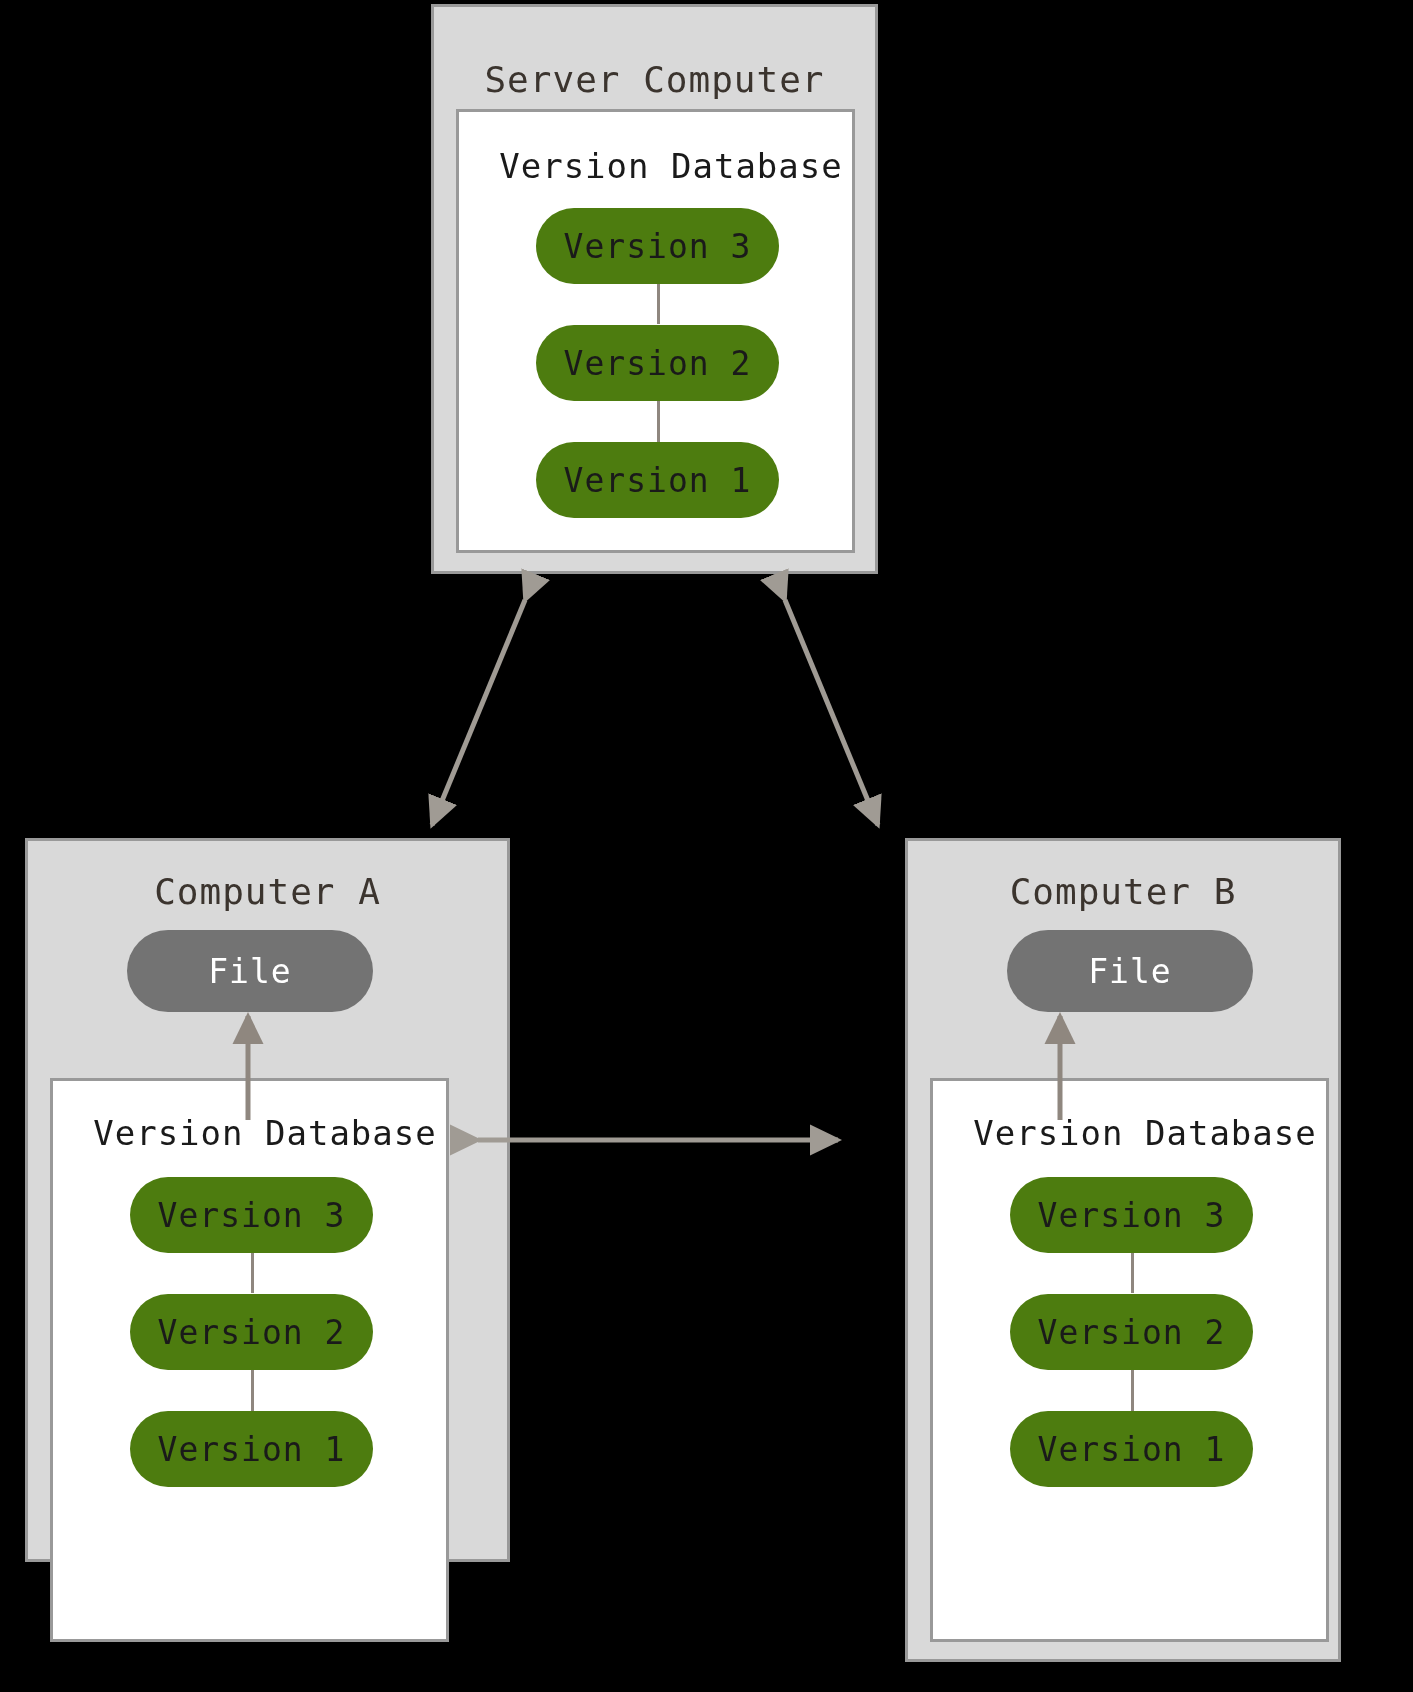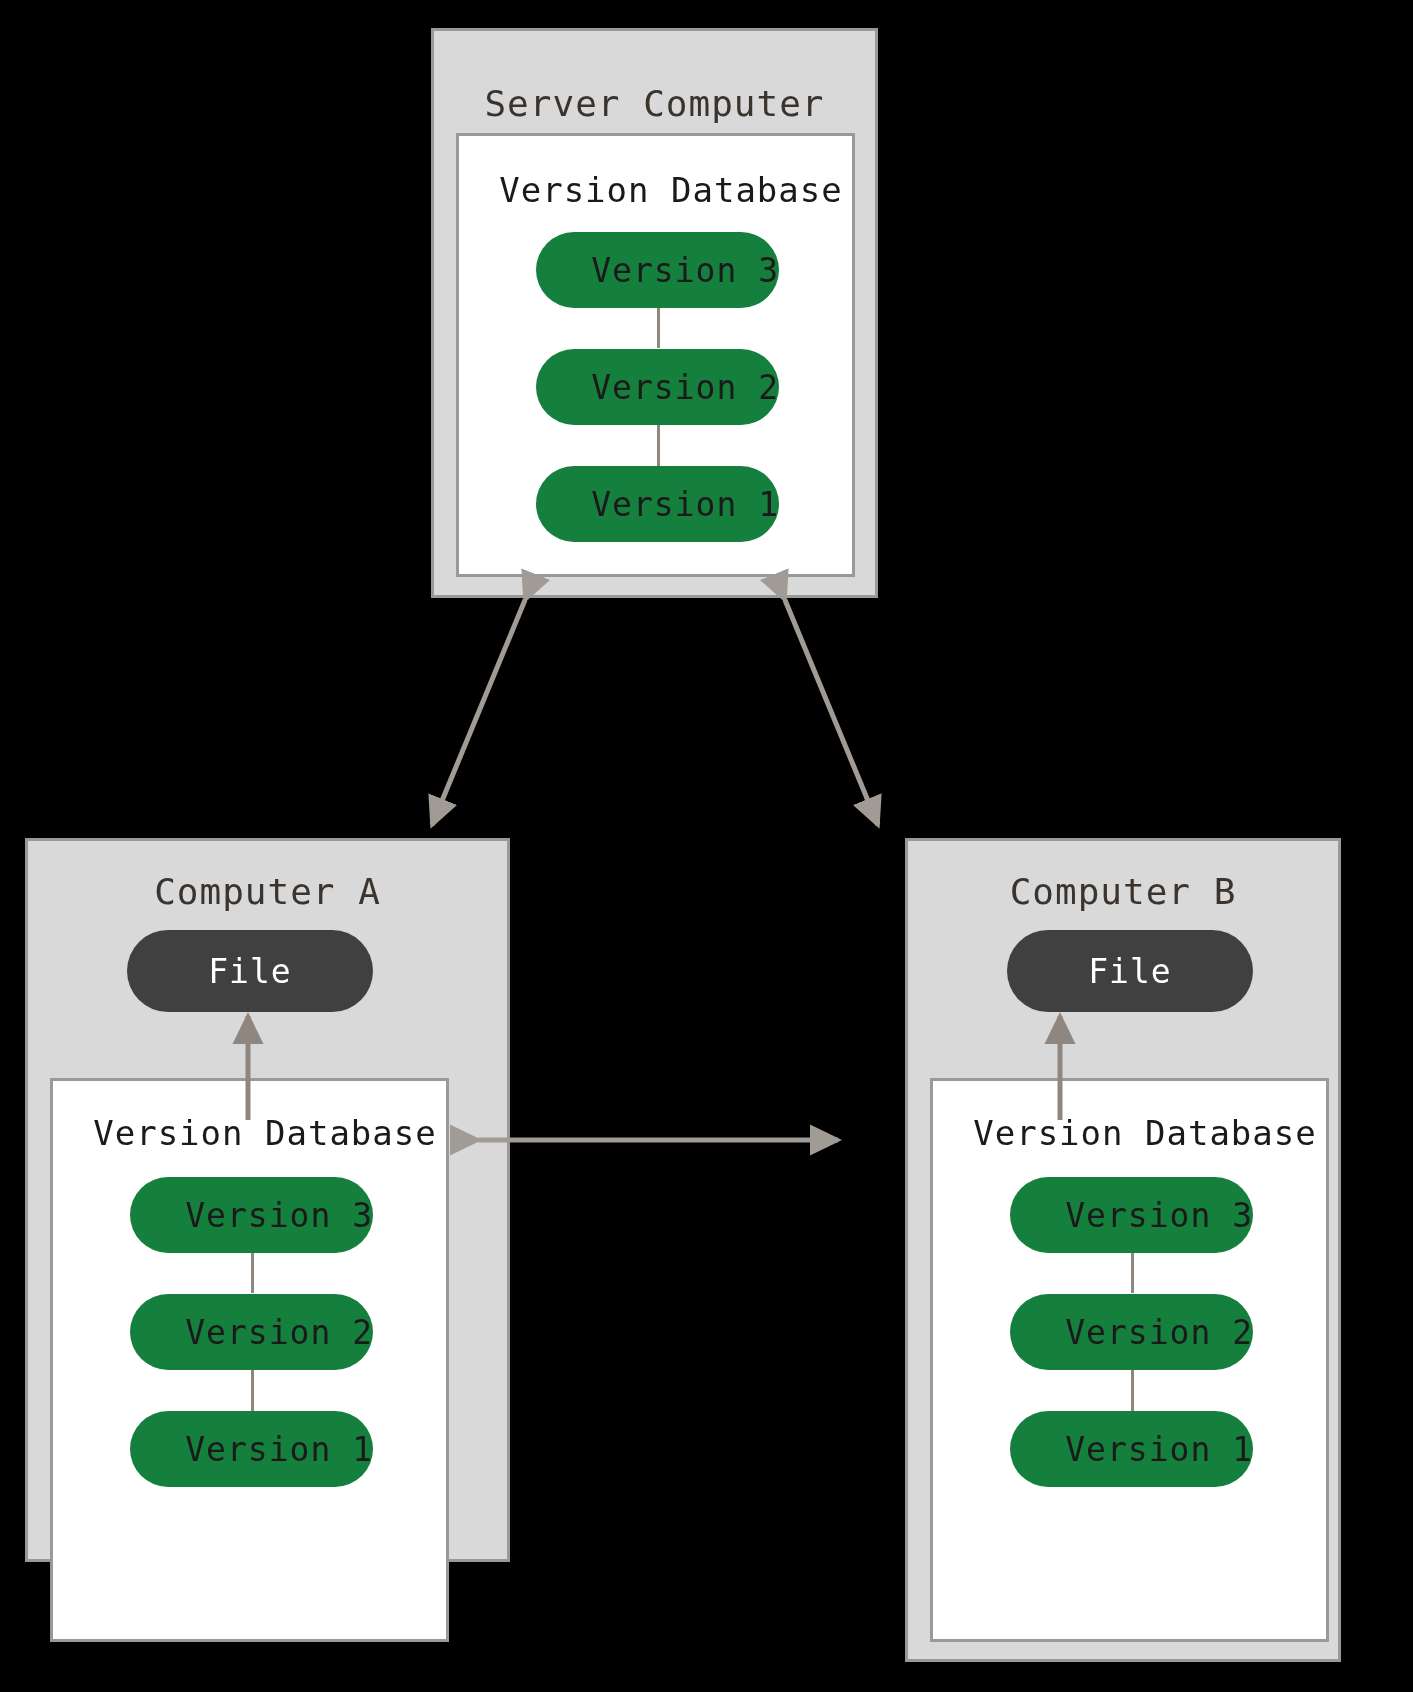--- a/index.html
+++ b/index.html
@@ -11,39 +11,39 @@
   .frame{position:absolute;background:#d9d9d9;border:3px solid #999999;box-sizing:border-box;}
   .frame-title{position:absolute;left:0;right:0;text-align:center;color:#3b342e;
                font-size:36px;letter-spacing:1px;white-space:nowrap;}
 
   
   .vdb{position:absolute;background:#ffffff;border:3px solid #999999;box-sizing:border-box;}
   .vdb-title{position:absolute;left:0;right:0;text-align:center;color:#1a1a1a;
              font-size:34px;letter-spacing:1px;white-space:nowrap;margin-left:31px;}
 
   
-  .pill{position:absolute;background:#15803d;border-radius:999px;
-        display:flex;align-items:center;justify-content:flex-end;
+  .pill{position:absolute;background:#4d7c0f;border-radius:999px;
+        display:flex;align-items:center;justify-content:center;
         color:#1a1a1a;font-size:33px;letter-spacing:1px;white-space:nowrap;}
-  .pill-file{position:absolute;background:#404040;border-radius:999px;
+  .pill-file{position:absolute;background:#737373;border-radius:999px;
         display:flex;align-items:center;justify-content:center;
         color:#ffffff;font-size:33px;letter-spacing:1px;white-space:nowrap;}
 
   
   .vlink{position:absolute;width:3px;background:#8f877f;}
 
   svg.arrows{position:absolute;left:0;top:0;width:1413px;height:1692px;
              pointer-events:none;overflow:visible;}
 </style>
 </head>
 <body>
 
 <div class="stage">
 
-  <div class="frame" style="left:431px;top:28px;width:447px;height:570px;">
+  <div class="frame" style="left:431px;top:4px;width:447px;height:570px;">
     <div class="frame-title" style="top:52px;">Server Computer</div>
 
     <div class="vdb" style="left:22px;top:102px;width:399px;height:444px;">
       <div class="vdb-title" style="top:34px;">Version Database</div>
 
       <div class="vlink" style="left:198px;top:170px;height:42px;"></div>
       <div class="vlink" style="left:198px;top:288px;height:42px;"></div>
 
       <div class="pill" style="left:77px;top:96px;width:243px;height:76px;">
         <span>Version 3</span>

